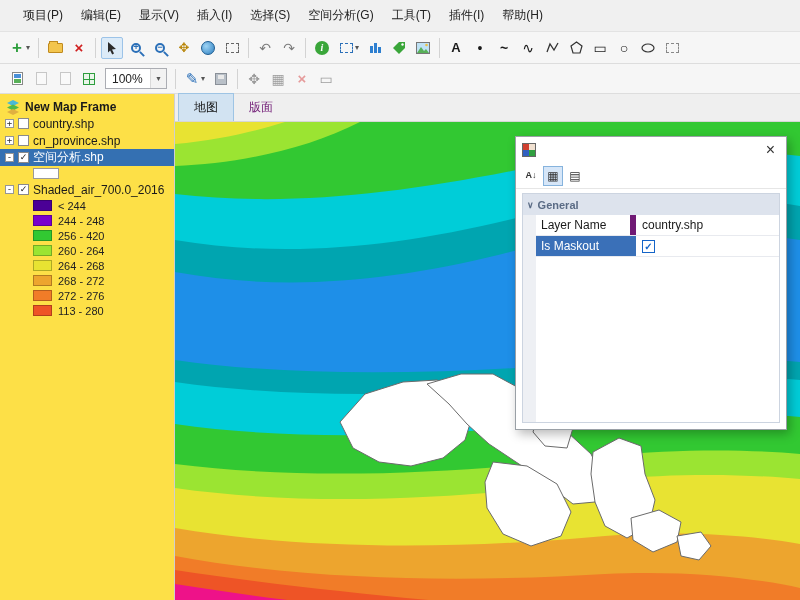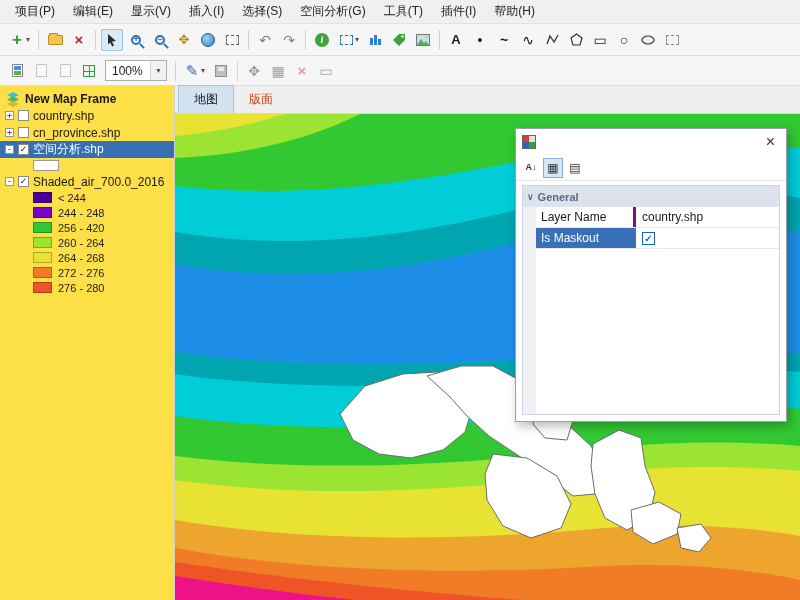--- a/index.html
+++ b/index.html
@@ -1,18 +1,18 @@
 <!DOCTYPE html>
 <html><head>
 <meta charset="utf-8">
 <style>
 *{box-sizing:border-box;margin:0;padding:0}
 html,body{width:800px;height:600px;overflow:hidden;font-family:"Liberation Sans",sans-serif;font-size:12px;background:#fff;color:#1a1a1a}
 
-.menubar{height:24px;display:flex;align-items:center;background:#f0f0f0;border-bottom:1px solid #e3e3e3;padding-left:6px}
+.menubar{height:32px;display:flex;align-items:center;background:#f0f0f0;border-bottom:1px solid #e3e3e3;padding-left:14px}
 .menu-item{padding:4px 9px;color:#222;cursor:default}
 .win-title{margin-left:auto;margin-right:12px;color:#8f8f8f;font-size:12px}
 
 .toolbar{display:flex;align-items:center;background:#f6f6f6;border-bottom:1px solid #dddddd;padding:0 5px}
 .tb1{height:32px}.tb2{height:30px}
 .tbi{min-width:22px;height:22px;display:flex;align-items:center;justify-content:center;font-size:14px;margin:0 1px;border-radius:2px;border:1px solid transparent;cursor:default}
 .tbi.active{background:#dcebf8;border-color:#9cc3e8}
 .tbi.gray{opacity:.42}
 .sep{width:1px;height:20px;background:#d3d3d3;margin:0 4px}
 .g-green{color:#2e9e3e;font-weight:bold;font-size:17px}
@@ -44,39 +44,39 @@
 .trow.selected{background:#3470b2;color:#fff}
 .expander{width:9px;height:9px;border:1px solid #969696;background:#fff;color:#333;font-size:9px;line-height:7px;text-align:center;flex:none;font-family:"DejaVu Sans Mono",monospace}
 .cb{width:11px;height:11px;border:1px solid #8a8a8a;background:#fff;color:#222;font-size:9px;line-height:9px;text-align:center;flex:none}
 .sym-row{height:15px;display:flex;align-items:center;padding-left:33px}
 .sym-swatch{width:26px;height:11px;background:#fff;border:1px solid #9a9a9a}
 .legend-row{display:flex;align-items:center;height:15px;padding-left:33px;gap:6px;font-size:11px;color:#222}
 .lswatch{width:19px;height:11px;border:1px solid rgba(0,0,0,.25);flex:none}
 
 .main{flex:1;display:flex;flex-direction:column;position:relative;min-width:0}
 .tabstrip{height:28px;background:#efefef;display:flex;align-items:flex-end;padding-left:3px;border-bottom:1px solid #d6d6d6}
-.tab{padding:5px 15px 5px 15px;font-size:12px;color:#c2410c;cursor:default}
+.tab{padding:5px 15px 5px 15px;font-size:12px;color:#701a75;cursor:default}
 .tab.active{background:#d2e3f2;border:1px solid #9ec4e4;border-bottom:none;color:#111}
 .mapwrap{flex:1;position:relative;overflow:hidden}
 .mapwrap svg.map{display:block;width:100%;height:100%}
 .mask{fill:#ffffff;stroke:#6b6b6b;stroke-width:1;stroke-linejoin:round}
 
 .dialog{position:absolute;left:340px;top:14px;width:272px;height:294px;background:#fff;border:1px solid #9aa0a6;box-shadow:3px 4px 10px rgba(0,0,0,.28);display:flex;flex-direction:column;z-index:5}
 .dlg-title{height:26px;display:flex;align-items:center;padding:0 6px;flex:none}
 .dlg-close{margin-left:auto;font-size:16px;color:#333;padding:0 5px;line-height:1;cursor:default}
 .dlg-toolbar{height:26px;display:flex;align-items:center;padding:0 5px;border-bottom:1px solid #e6e6e6;flex:none}
 .dti{width:20px;height:20px;display:flex;align-items:center;justify-content:center;font-size:12px;color:#333;margin-right:2px;border:1px solid transparent}
 .dti.selected{background:#d6e6f8;border-color:#86b3dd}
 .dti .azsort{font-size:9px;font-weight:bold;line-height:1;color:#333}
 .pgrid{flex:1;margin:4px 6px 6px 6px;border:1px solid #ccd4e0;position:relative;overflow:hidden;background:#fff}
 .pgrid .gutter{position:absolute;left:0;top:21px;bottom:0;width:13px;background:#eef0f4}
 .cat-row{height:21px;display:flex;align-items:center;background:#dde3ed;color:#5a6b85;font-weight:bold;font-size:11px;gap:4px;padding-left:4px}
 .cat-chevron{font-size:9px;color:#5a6b85}
 .prop-row{display:flex;height:21px;border-bottom:1px solid #e8eaef;margin-left:13px;position:relative;z-index:1;background:#fff}
-.pname{width:100px;display:flex;align-items:center;padding-left:5px;border-right:3px solid #701a75;color:#1a1a1a}
+.pname{width:100px;display:flex;align-items:center;padding-left:5px;border-right:6px solid #701a75;color:#1a1a1a}
 .pname.sel{background:#3a70b8;color:#fff;border-right-color:#3a70b8}
 .pval{flex:1;display:flex;align-items:center;padding-left:6px;color:#1a1a1a}
 .dcb{width:13px;height:13px;border:1px solid #1464c8;background:#fff;color:#1464c8;font-size:10px;font-weight:bold;line-height:11px;text-align:center}
 .bold{font-weight:bold}
 .ic-svg{display:block}
 </style>
 </head>
 <body>
 
 <div class="menubar">
@@ -256,26 +256,30 @@
       </div>
     <div class="legend-row">
         <span class="lswatch" style="background-color: rgb(155, 228, 50);"></span>
         <span>260 - 264</span>
       </div>
     <div class="legend-row">
         <span class="lswatch" style="background-color: rgb(232, 227, 50);"></span>
         <span>264 - 268</span>
       </div>
     <div class="legend-row">
+        <span class="lswatch" style="background-color: rgb(237, 165, 46);"></span>
+        <span>268 - 272</span>
+      </div>
+    <div class="legend-row">
         <span class="lswatch" style="background-color: rgb(241, 124, 40);"></span>
         <span>272 - 276</span>
       </div>
     <div class="legend-row">
         <span class="lswatch" style="background-color: rgb(238, 84, 38);"></span>
-        <span>276 - 280</span>
+        <span>113 - 280</span>
       </div>
   </div>
 
   <div class="main">
     <div class="tabstrip">
       <div class="tab active">地图</div>
       <div class="tab">版面</div>
     </div>
     <div class="mapwrap">
       <svg class="map" viewBox="0 0 625 486" preserveAspectRatio="none">

